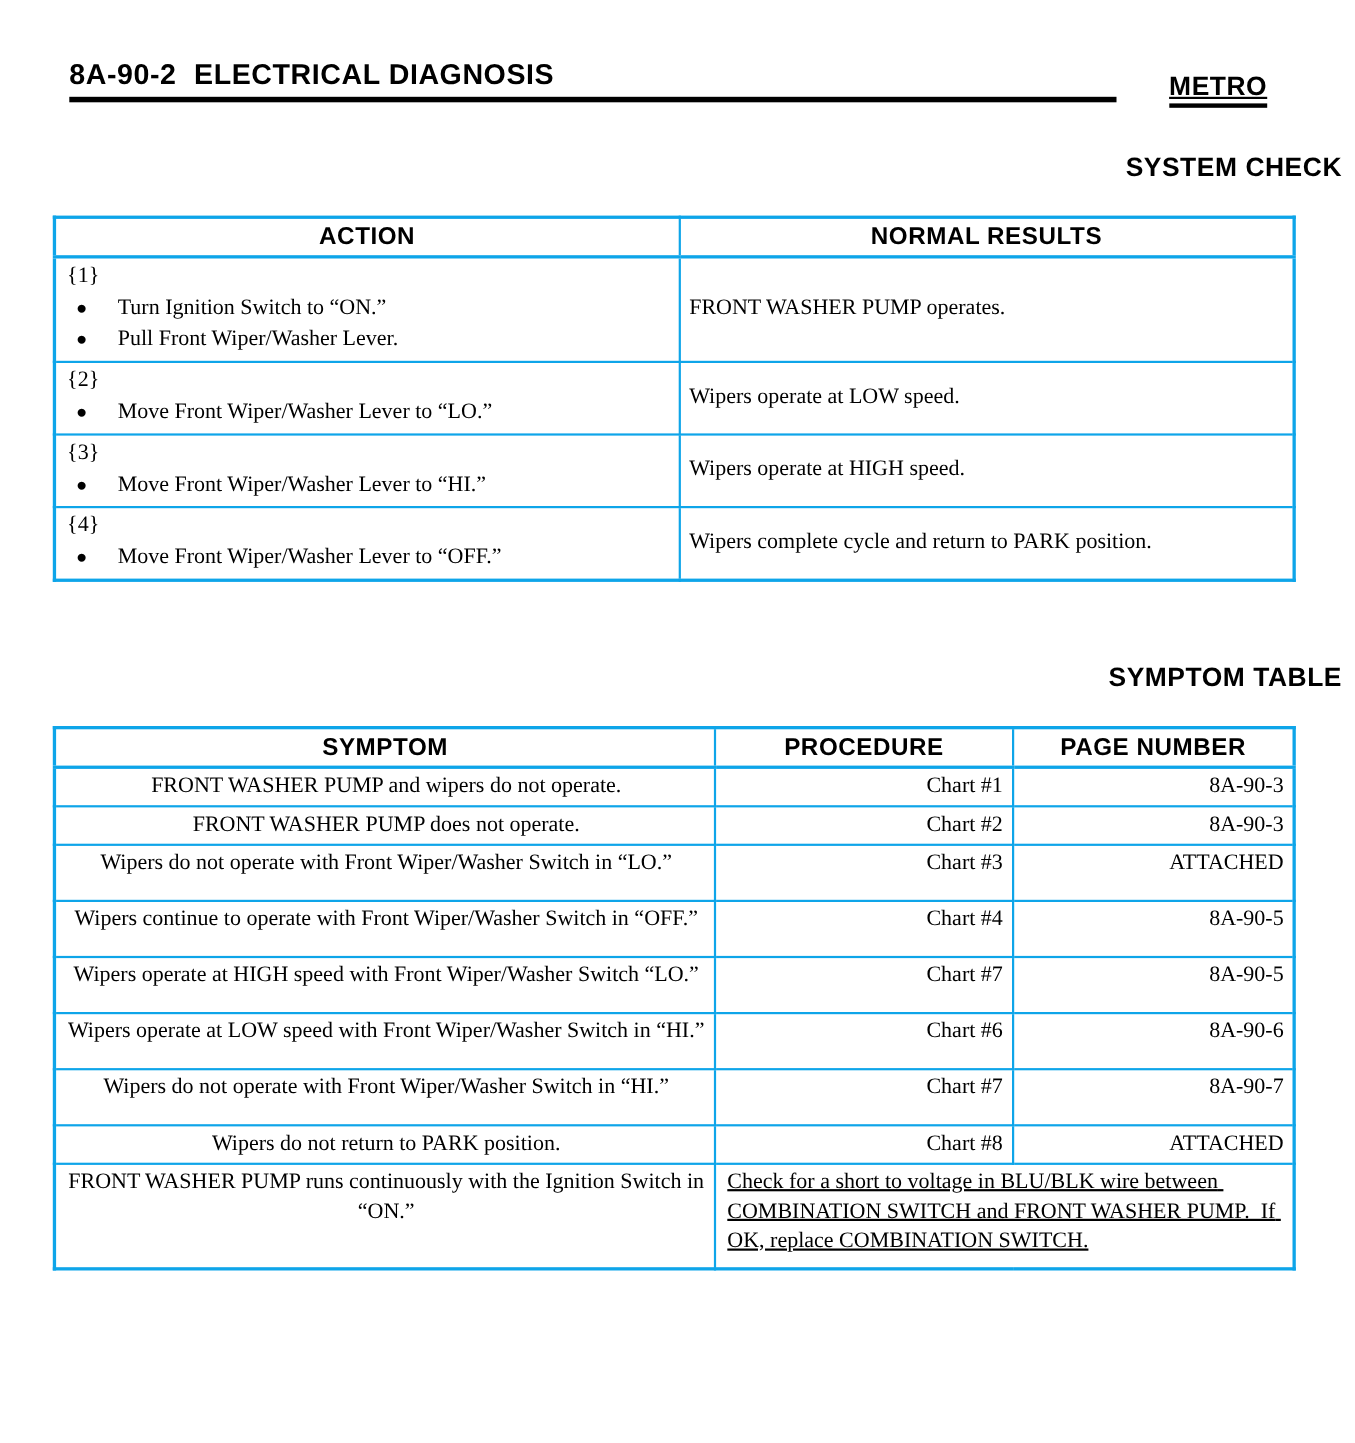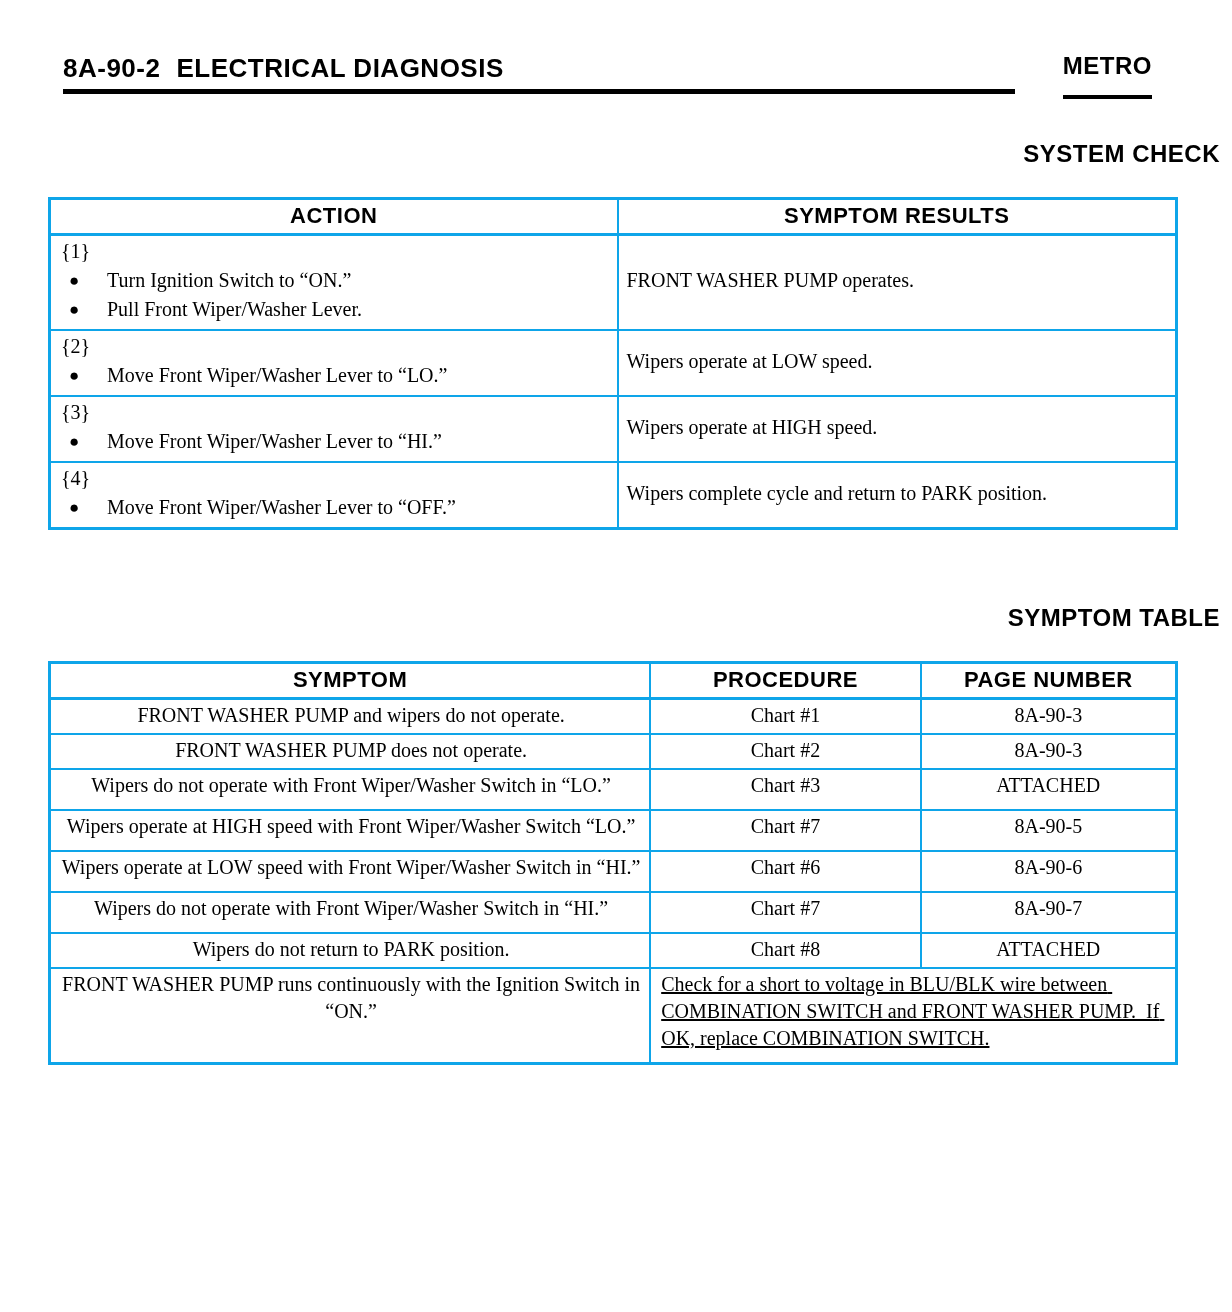--- a/index.html
+++ b/index.html
@@ -35,23 +35,24 @@
     padding-bottom: 5px;
     margin-right: 48px;
     font-size: 26px;
     letter-spacing: 0.5px;
     white-space: nowrap;
   }
   .header-left .page-code { margin-right: 16px; }
   .header-model {
     font-size: 24px;
     border-bottom: 4px solid #000;
-    padding-bottom: 15px;
+    padding-bottom: 1px;
     margin-bottom: -5px;
     letter-spacing: 0.5px;
+    text-decoration: underline;
   }
 
   
   .page-title {
     margin: 38px 0 0 63px;
     font-family: "Liberation Sans", sans-serif;
     font-weight: bold;
     font-size: 33px;
     letter-spacing: 0.5px;
   }
@@ -100,28 +101,28 @@
     padding-left: 10px;
     font-size: 17px;
   }
   .result-cell.va-mid { vertical-align: middle; }
   .result-cell.va-bot { vertical-align: bottom; padding-bottom: 20px; }
 
   
   .symptom-table col.c-symptom   { width: 53.3%; }
   .symptom-table col.c-procedure { width: 24.0%; }
   .symptom-table col.c-page      { width: 22.7%; }
-  .symptom-table td.center { text-align: center; }
+  .symptom-table td.center { text-align: right; }
   .symptom-table td.sym { padding-left: 10px; text-align: center; }
   .symptom-table td.merged {
     padding: 2px 14px 10px 10px;
     white-space: pre-wrap;
     text-decoration: underline;
   }
-  .symptom-table tr.tall td { padding-bottom: 10px; }
+  .symptom-table tr.tall td { padding-bottom: 20px; }
 </style>
 </head>
 <body>
 
 <div class="page">
 
   <div class="page-header">
     <div class="header-left">
       <span class="page-code">8A-90-2</span><span>ELECTRICAL DIAGNOSIS</span>
     </div>
@@ -132,21 +133,21 @@
   <div class="section-heading">SYSTEM CHECK</div>
 
   <table class="system-check">
     <colgroup>
         <col class="c-action">
         <col class="c-result">
       </colgroup>
     <tbody>
         <tr>
       <th>ACTION</th>
-      <th>SYMPTOM RESULTS</th>
+      <th>NORMAL RESULTS</th>
     </tr>
     <tr>
       <td>
         <div class="step-label">{1}</div>
         <div class="bullet-row">
               <span class="bullet-glyph">●</span>
               <span>Turn Ignition Switch to “ON.”</span>
             </div>
         <div class="bullet-row">
               <span class="bullet-glyph">●</span>
@@ -211,20 +212,25 @@
       <td class="sym">FRONT WASHER PUMP does not operate.</td>
       <td class="center">Chart #2</td>
       <td class="center">8A-90-3</td>
     </tr>
     <tr class="tall">
       <td class="sym">Wipers do not operate with Front Wiper/Washer Switch in “LO.”</td>
       <td class="center">Chart #3</td>
       <td class="center">ATTACHED</td>
     </tr>
     <tr class="tall">
+      <td class="sym">Wipers continue to operate with Front Wiper/Washer Switch in “OFF.”</td>
+      <td class="center">Chart #4</td>
+      <td class="center">8A-90-5</td>
+    </tr>
+    <tr class="tall">
       <td class="sym">Wipers operate at HIGH speed with Front Wiper/Washer Switch “LO.”</td>
       <td class="center">Chart #7</td>
       <td class="center">8A-90-5</td>
     </tr>
     <tr class="tall">
       <td class="sym">Wipers operate at LOW speed with Front Wiper/Washer Switch in “HI.”</td>
       <td class="center">Chart #6</td>
       <td class="center">8A-90-6</td>
     </tr>
     <tr class="tall">

